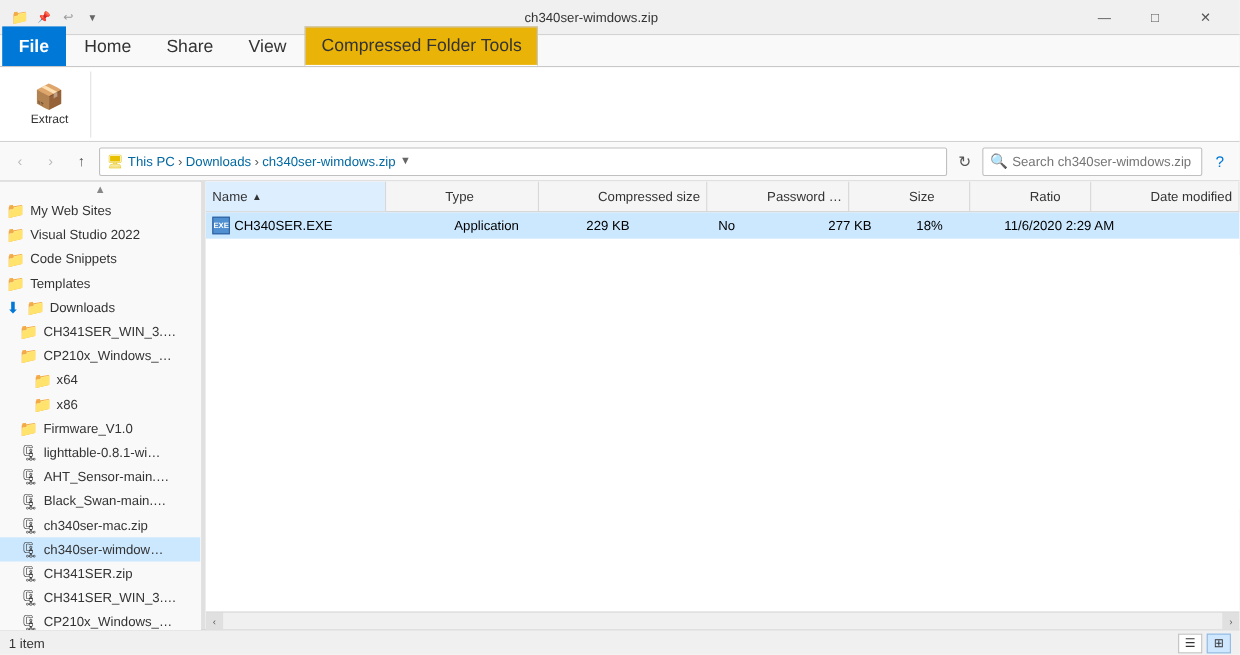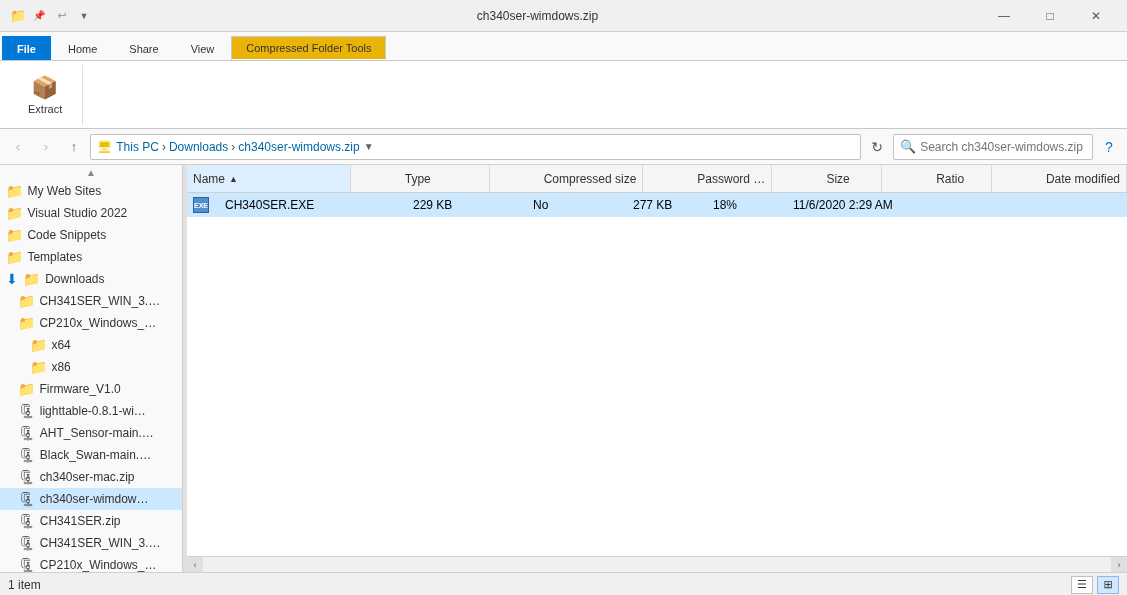--- a/index.html
+++ b/index.html
@@ -51,28 +51,28 @@
       border-bottom: 1px solid #c8c8c8;
     }
     .ribbon-tabs {
       display: flex;
       height: 28px;
       align-items: flex-end;
       padding-left: 2px;
     }
     .ribbon-tab {
       padding: 4px 14px;
-      font-size: 11px;
+      font-size: 16px;
       color: #333;
       cursor: pointer;
       border: 1px solid transparent;
       border-bottom: none;
       margin-right: 2px;
       background: transparent;
-      height: 24px;
+      height: 36px;
       display: flex; align-items: center;
     }
     .ribbon-tab.active {
       background: white;
       border-color: #c8c8c8;
       border-bottom: 1px solid white;
       color: #000;
     }
     .ribbon-tab.file-tab {
       background: #0078d7;
@@ -255,21 +255,21 @@
     .file-row.selected { background: #cce8ff; }
     .file-cell {
       padding: 0 6px;
       white-space: nowrap;
       overflow: hidden;
       text-overflow: ellipsis;
       display: flex;
       align-items: center;
       height: 100%;
     }
-    .file-name-cell { width: 220px; gap: 16px; }
+    .file-name-cell { width: 220px; gap: 4px; }
     .file-type-cell { width: 120px; }
     .file-compressed-cell { width: 120px; }
     .file-password-cell { width: 100px; }
     .file-size-cell { width: 80px; }
     .file-ratio-cell { width: 80px; }
     .file-date-cell { flex: 1; }
     .exe-icon {
       width: 16px; height: 16px;
       background: #4a90d9;
       display: flex; align-items: center; justify-content: center;
@@ -499,20 +499,23 @@
     </div>
 
     <div class="file-list-body">
       <div class="file-row selected">
         <div class="file-cell file-name-cell">
           <div class="exe-icon" style="background:#5090d0; font-size:8px; width:16px; height:16px; display:flex; align-items:center; justify-content:center; border:1px solid #3060a0; color:white; font-weight:bold;">
             <span style="font-size:7px;">EXE</span>
           </div>
           <span>CH340SER.EXE</span>
         </div>
+        <div class="file-cell file-type-cell">
+          <span>Application</span>
+        </div>
         <div class="file-cell file-compressed-cell">
           <span>229 KB</span>
         </div>
         <div class="file-cell file-password-cell">
           <span>No</span>
         </div>
         <div class="file-cell file-size-cell">
           <span>277 KB</span>
         </div>
         <div class="file-cell file-ratio-cell">

